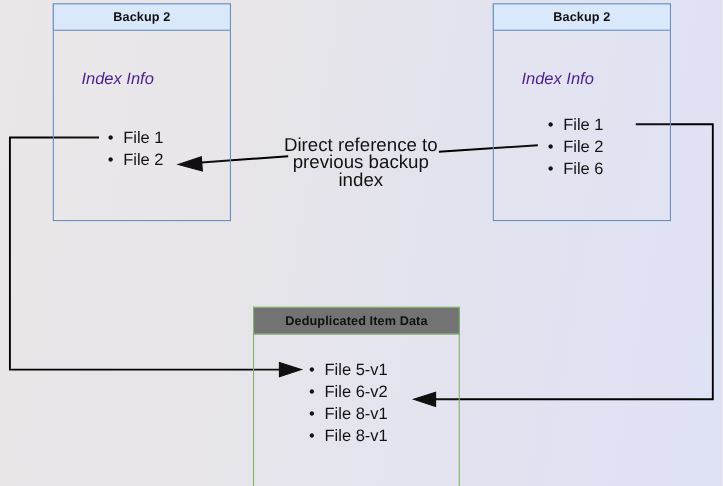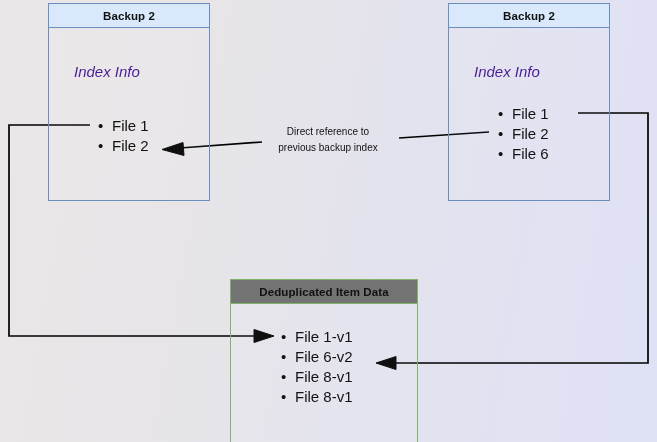--- a/index.html
+++ b/index.html
@@ -91,21 +91,21 @@
   ul.filelist li::before {
     content: "\2022";
     position: absolute;
     left: -14px;
     top: 0;
     font-size: 15px;
     color: #121212;
   }
   .edge-label {
     position: absolute;
-    font-size: 10px;
+    font-size: 17px;
     line-height: 16px;
     color: #121212;
     text-align: center;
     white-space: pre-line;
   }
   svg.edges {
     position: absolute;
     left: 0;
     top: 0;
     width: 657px;
@@ -171,21 +171,21 @@
         <li>File 6</li>
       </ul>
     </div>
   </div>
 
   <div class="node green" id="node-dedup" style="left:230px; top:279px; width:188px; height:166px;">
     <div class="node-frame"></div>
     <div class="node-header">Deduplicated Item Data</div>
     <div class="node-body">
       <ul class="filelist" style="left:48px; top:23px;">
-        <li>File 1-v1</li>
+        <li>File 5-v1</li>
         <li>File 6-v2</li>
         <li>File 8-v1</li>
         <li>File 8-v1</li>
       </ul>
     </div>
   </div>
 
   <div class="edge-label" style="left:252px; top:124px; width:152px;">Direct reference to
 previous backup index</div>
 

